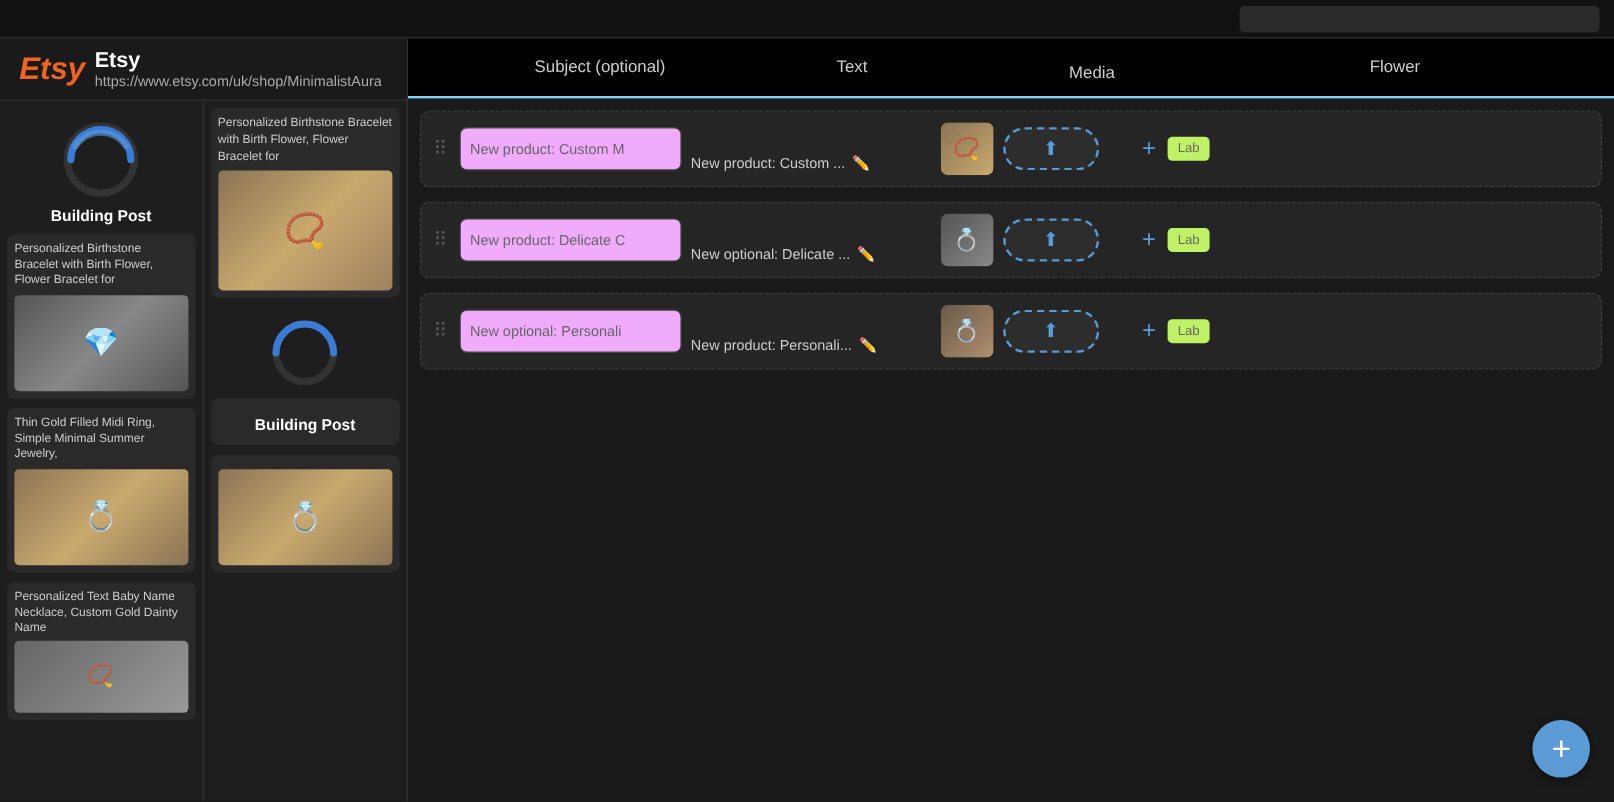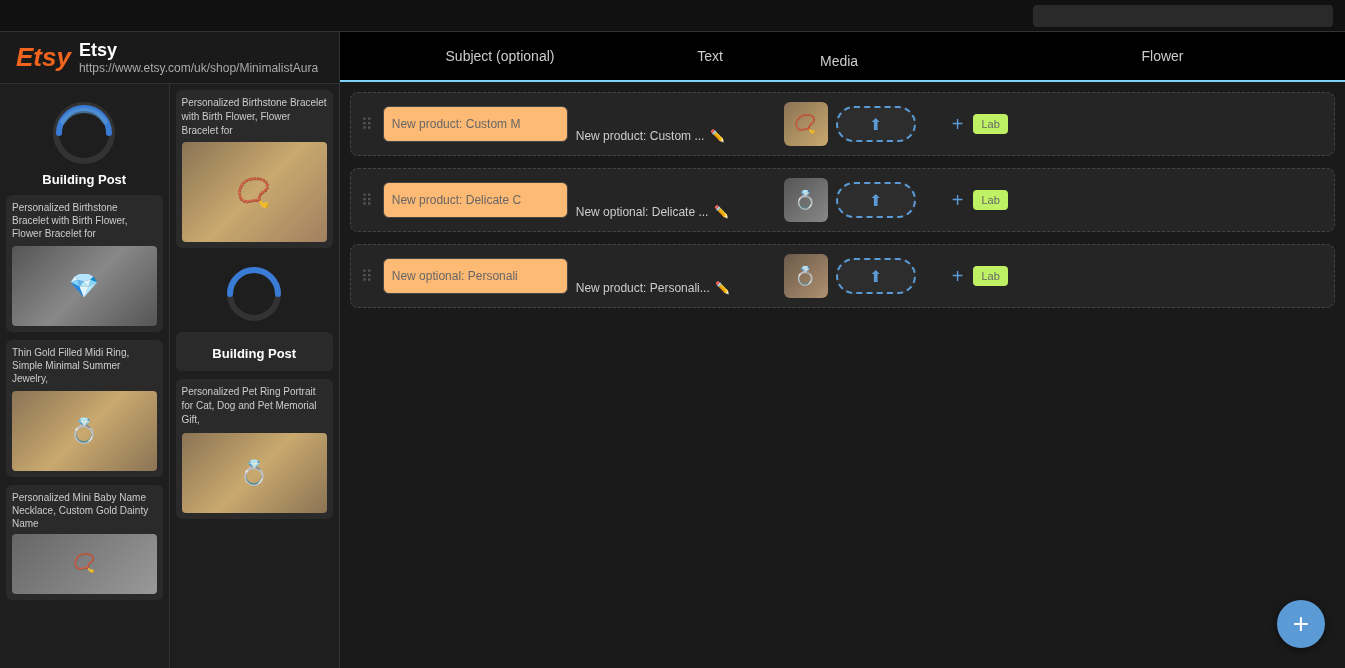--- a/index.html
+++ b/index.html
@@ -105,21 +105,21 @@
     .col-headers {
       display: flex;
       align-items: center;
       padding: 0 20px;
       height: 50px;
       border-bottom: 2px solid #7dd3fc;
       background: #000000;
     }
     .col-subject { flex: 0 0 200px; text-align: center; }
     .col-text { flex: 0 0 220px; text-align: center; }
-    .col-media { flex: 0 0 180px; text-align: left; margin-top: 10px; }
+    .col-media { flex: 0 0 180px; text-align: center; margin-top: 10px; }
     .col-socials { flex: 1; text-align: center; }
     .col-header-label {
       font-size: 14px;
       color: #ccc;
       font-weight: 500;
     }
 
     
     .posts-area {
       flex: 1;
@@ -142,21 +142,21 @@
     .drag-handle {
       color: #555;
       font-size: 16px;
       cursor: grab;
       margin-right: 10px;
       flex-shrink: 0;
     }
 
     .subject-input {
       flex: 0 0 185px;
-      background: #fdba74;
+      background: #f0abfc;
       border: 1px solid #444;
       border-radius: 6px;
       color: #aaa;
       font-size: 12px;
       padding: 6px 8px;
       height: 36px;
       margin-right: 8px;
       white-space: nowrap;
       overflow: hidden;
       text-overflow: ellipsis;
@@ -320,21 +320,21 @@
           <div>Personalized Birthstone Bracelet with Birth Flower, Flower Bracelet for</div>
           <div class="bracelet-image">💎</div>
         </div>
 
         <div class="product-card-small">
           <div>Thin Gold Filled Midi Ring, Simple Minimal Summer Jewelry,</div>
           <div class="ring-image">💍</div>
         </div>
 
         <div class="product-card-small">
-          <div>Personalized Mini Baby Name Necklace, Custom Gold Dainty Name</div>
+          <div>Personalized Text Baby Name Necklace, Custom Gold Dainty Name</div>
           <div style="width:100%;height:60px;background:linear-gradient(135deg,#666,#999);border-radius:4px;margin-top:4px;display:flex;align-items:center;justify-content:center;font-size:18px;">📿</div>
         </div>
       </div>
 
       <div style="width:170px; overflow-y:auto; padding:6px;">
 
         <div class="building-post-card">
           <div class="bp-text">Personalized Birthstone Bracelet with Birth Flower, Flower Bracelet for</div>
           <div style="width:100%;height:100px;background:linear-gradient(135deg,#8B7355,#c9a96e,#a08060);border-radius:4px;margin-top:4px;display:flex;align-items:center;justify-content:center;font-size:28px;">📿</div>
         </div>
@@ -344,21 +344,20 @@
             <circle cx="30" cy="30" r="24" fill="none" stroke="#333" stroke-width="6"></circle>
             <path d="M 6 30 A 24 24 0 0 1 54 30" fill="none" stroke="#3a7bd5" stroke-width="6" stroke-linecap="round"></path>
           </svg>
         </div>
 
         <div class="building-post-card">
           <div class="bp-title">Building Post</div>
         </div>
 
         <div class="building-post-card">
-          <div class="bp-text">Personalized Pet Ring Portrait for Cat, Dog and Pet Memorial Gift,</div>
           <div class="ring-image">💍</div>
         </div>
       </div>
     </div>
   </div>
 
   <div class="right-panel">
 
     <div class="col-headers">
       <div style="width:40px;"></div>

